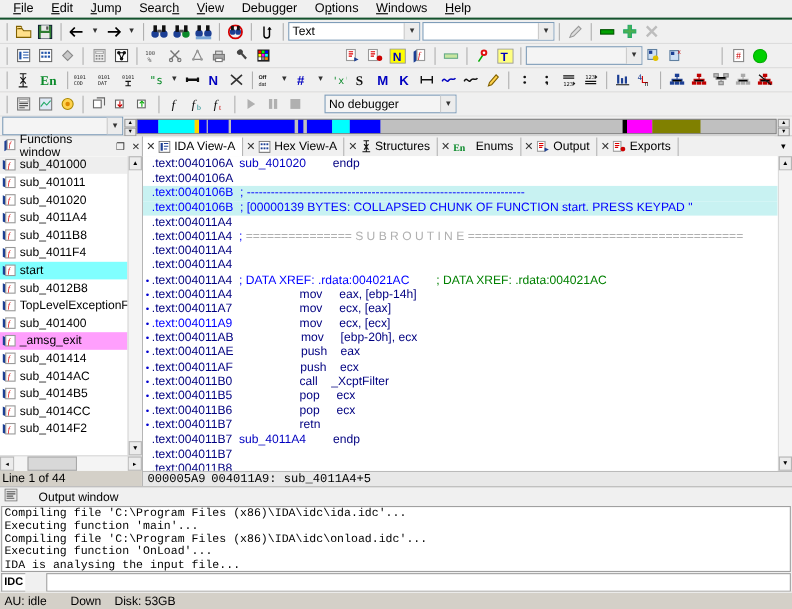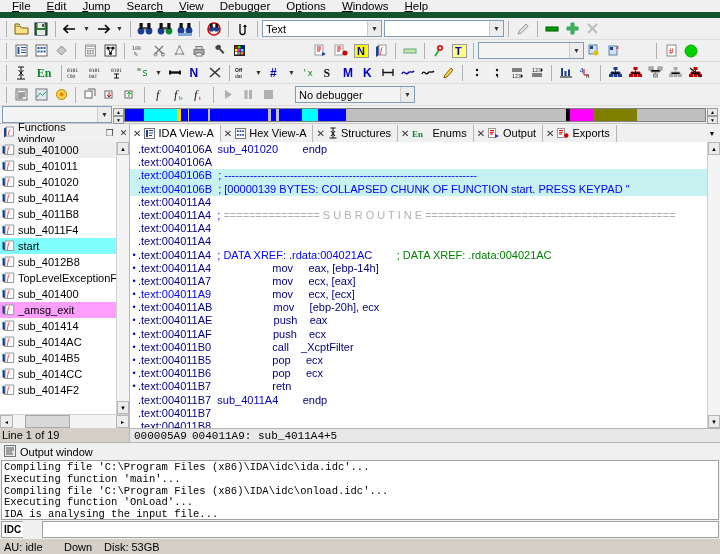--- a/index.html
+++ b/index.html
@@ -11,21 +11,21 @@
     font-family: "Liberation Sans", sans-serif;
     font-size: 11px;
     color: #000;
   }
   .app { width: 720px; height: 554px; display: flex; flex-direction: column; background:#d4d0c8; }
 
   
   .menubar {
     height: 18px; display: flex; align-items: center;
     background: #f0f0f0; padding-left: 4px;
-    border-bottom: 6px solid #14532d;
+    border-bottom: 2px solid #14532d;
   }
   .menubar .mi {
     padding: 2px 8px; font-size: 11.5px; color: #000; cursor: default;
   }
   .mi u { text-decoration: underline; }
 
   
   .tbrow {
     display: flex; align-items: center;
     background: #f0f0f0;
@@ -133,21 +133,21 @@
   .dline.cyansel { background:#c8f2f2; }
   .statusline {
     height:14px; background:#e8e8e8; border-top:1px solid #b5b5b5;
     display:flex; align-items:center; font-size:11px;
     font-family:"Liberation Mono","DejaVu Sans Mono",monospace;
   }
   .statusline .c1 { width:62px; padding-left:4px; }
 
   
   .outputwin { height:96px; display:flex; flex-direction:column; background:#f0f0f0; border-top:1px solid #b5b5b5; }
-  .outhdr { height:17px; display:flex; align-items:center; gap:4px; padding-left:4px; font-size:11px; }
+  .outhdr { height:17px; display:flex; align-items:center; gap:19px; padding-left:4px; font-size:11px; }
   .outbody {
     flex:1; background:#fff; border:1px solid #a0a0a0; margin:0 1px;
     font-family:"Liberation Mono","DejaVu Sans Mono",monospace;
     font-size:10.5px; line-height:11.8px; overflow:hidden; padding:1px 2px;
     position:relative;
   }
   .outline { white-space:pre; }
   .idcrow { height:17px; display:flex; align-items:stretch; margin:1px 1px 0 1px;gap:19px; }
   .idclbl { width:22px; background:#fff; border:1px solid #a0a0a0; border-right:none; display:flex;align-items:center;justify-content:center; font-size:10px; font-weight:bold; }
   .idcinput { flex:1; background:#fff; border:1px solid #a0a0a0; }
@@ -1012,21 +1012,21 @@
           <div class="sbtn">▼</div>
         </div>
       </div>
       <div class="hscrollwrap">
         <div class="hsbtn">◂</div>
         <div class="htrack">
             <div class="hthumb"></div>
           </div>
         <div class="hsbtn">▸</div>
       </div>
-      <div class="lineinfo">Line 1 of 19</div>
+      <div class="lineinfo">Line 1 of 44</div>
     </div>
 
     <div class="disasmwrap">
       <div class="disasmtop">
         <div class="disasm" id="disasm">
             <div class="dline"><span class="arr"></span><span class="addr">.text:0040106A  </span><span class="name">sub_401020        </span><span class="mn">endp    </span></div>
             <div class="dline"><span class="arr"></span><span class="addr">.text:0040106A  </span></div>
             <div class="dline cyansel"><span class="arr"></span><span class="addr hl">.text:0040106B  </span><span class="cmt">; ---------------------------------------------------------------------</span></div>
             <div class="dline cyansel"><span class="arr"></span><span class="addr hl">.text:0040106B  </span><span class="cmt">; [00000139 BYTES: COLLAPSED CHUNK OF FUNCTION start. PRESS KEYPAD "</span></div>
             <div class="dline"><span class="arr"></span><span class="addr">.text:004011A4  </span></div>

